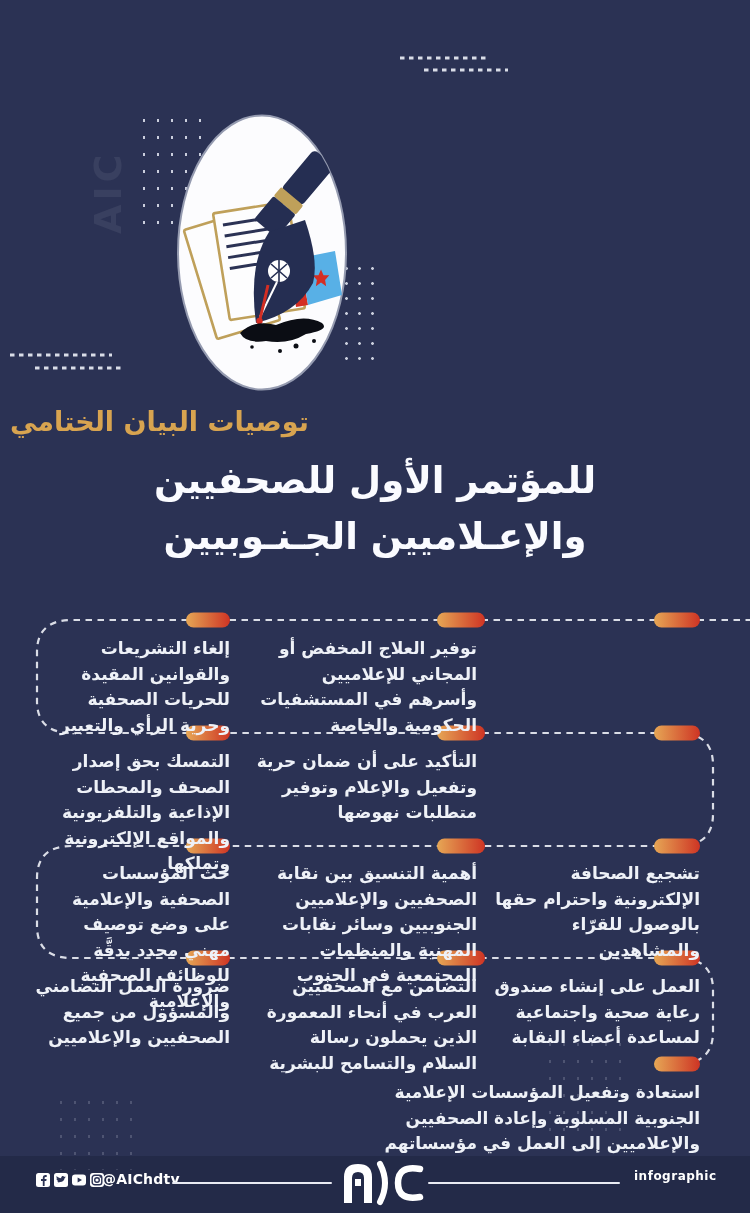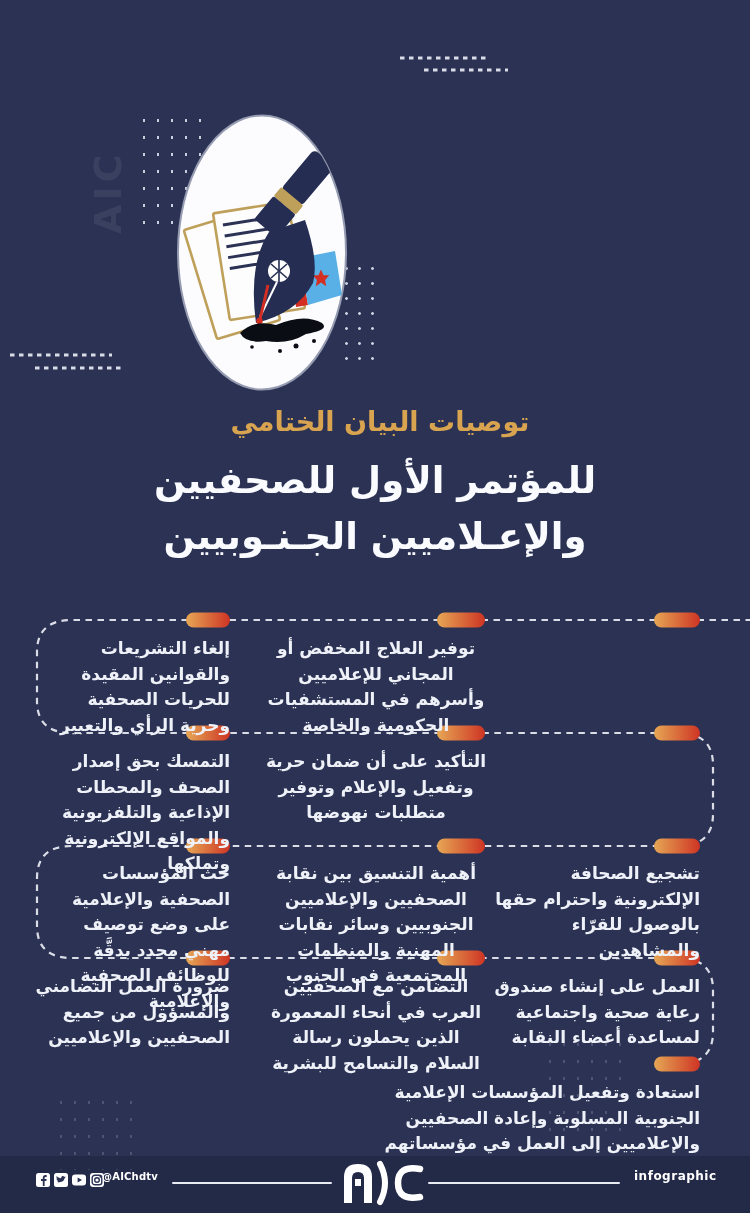--- a/index.html
+++ b/index.html
@@ -16,43 +16,43 @@
   .dg-right{left:340px;top:261px;width:36px;height:110px;background-size:13px 15px;}
   .dg-bottom-right{left:543px;top:1036px;width:84px;height:104px;opacity:.22;}
   .dg-bottom-left{left:54px;top:1094px;width:86px;height:76px;opacity:.22;}
   
   .watermark{position:absolute;left:78px;top:182px;width:60px;
     transform:rotate(-90deg);transform-origin:center;
     color:rgba(255,255,255,0.07);font-size:38px;font-weight:bold;letter-spacing:4px;}
   
   .oval-wrap{position:absolute;left:176px;top:113px;width:172px;height:279px;}
   
-  .kicker{position:absolute;left:0;right:0;top:406px;text-align:center;
+  .kicker{position:absolute;left:0;right:0;top:406px;text-align:left;
     color:#d8a450;font-size:27px;font-weight:bold;direction:rtl;margin-left:10px;}
   .title-line{position:absolute;left:0;right:0;text-align:center;color:#fafbff;
     font-size:37px;font-weight:bold;direction:rtl;letter-spacing:0;}
   .title-1{top:459px;}
   .title-2{top:515px;}
   
   .flow{position:absolute;left:0;top:0;pointer-events:none;}
   
   .rec{position:absolute;direction:rtl;text-align:right;color:#eef1f7;
     font-size:17px;font-weight:bold;line-height:1.5;}
   .c1{right:50px;width:215px;}
-  .c2{right:263px;width:222px;text-align:center;}
+  .c2{right:273px;width:222px;}
   .c3{right:520px;width:198px;}
   .r1{top:636px;}.r2{top:749px;}.r3{top:861px;}.r4{top:974px;}
   .wide{top:1080px;right:50px;width:322px;}
   
   .footer{position:absolute;left:0;right:0;top:1156px;bottom:0;
     background:rgba(10,14,32,0.22);}
   .social{position:absolute;left:36px;top:17px;display:flex;gap:4px;align-items:center;}
   .social .ic{width:14px;height:14px;display:block;}
   .handle{position:absolute;left:102px;top:15px;color:#ffffff;
-    font-size:10px;font-weight:bold;letter-spacing:.2px;}
+    font-size:14px;font-weight:bold;letter-spacing:.2px;}
   .fline{position:absolute;top:26px;height:2px;background:#e9ebf3;border-radius:1px;}
   .fl-1{left:172px;width:160px;}
   .fl-2{left:428px;width:192px;}
   .aic-logo{position:absolute;left:338px;top:4px;}
   .infographic{position:absolute;left:634px;top:13px;color:#ffffff;
     font-size:12px;font-weight:bold;letter-spacing:.5px;}
 </style>
 </head>
 <body>
 

